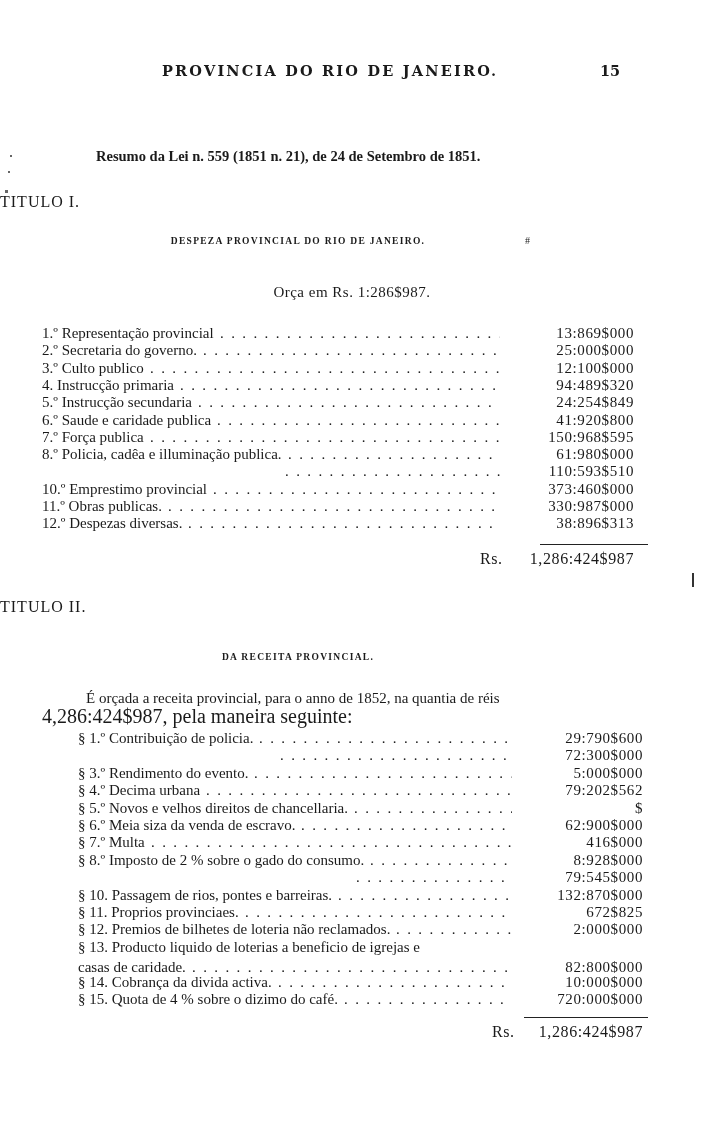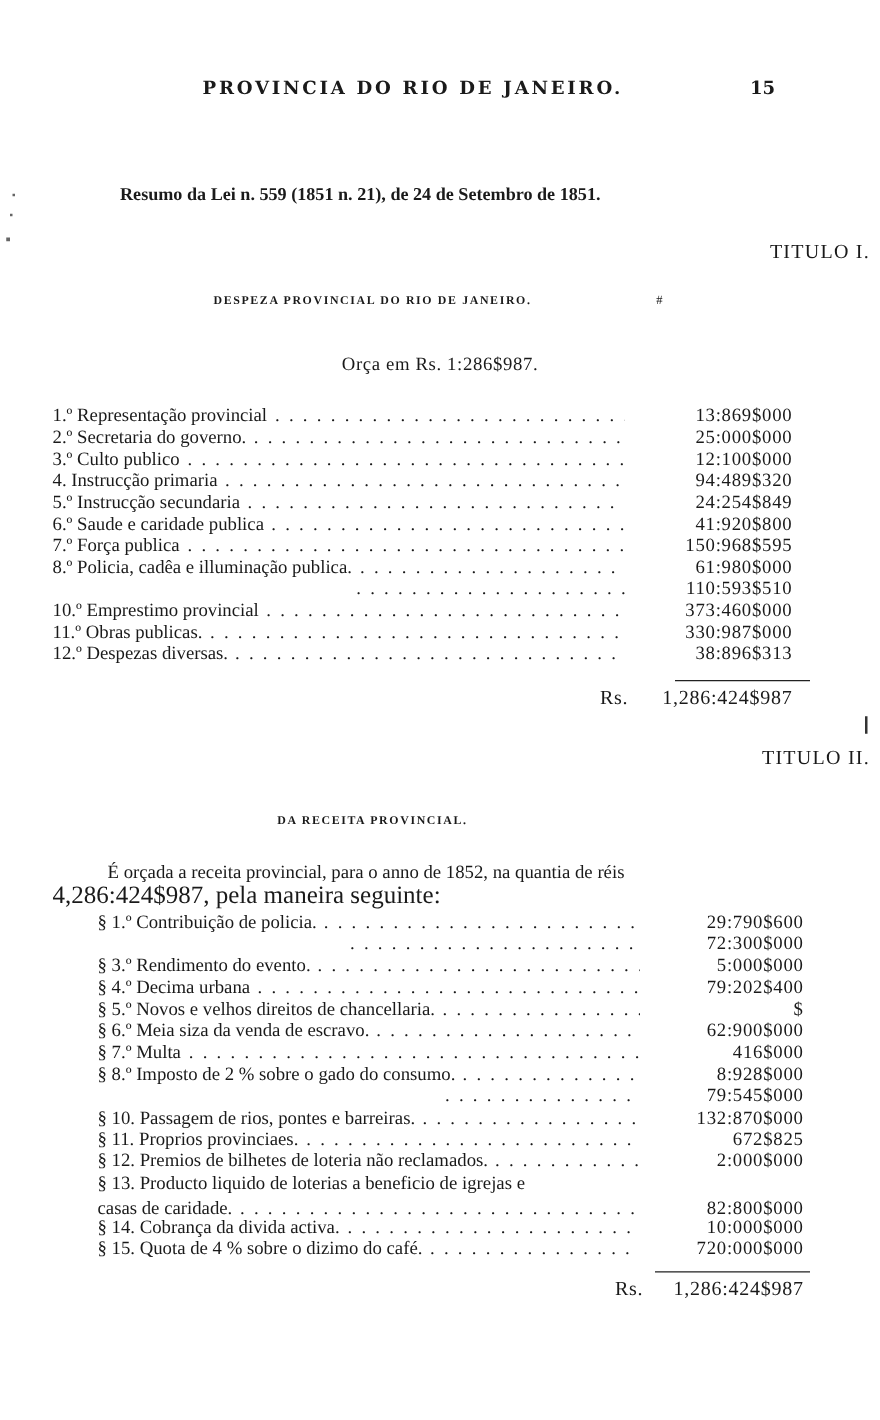--- a/index.html
+++ b/index.html
@@ -13,21 +13,21 @@
     left: 0; top: 62px; width: 704px; text-align: center;
     font-family: "DejaVu Serif", serif; font-weight: bold;
     font-size: 14.5px; letter-spacing: 2.2px;
   }
   .running-head .title { position: absolute; left: 162px; }
   .running-head .pgnum { position: absolute; left: 600px; letter-spacing: 0; }
   .resumo {
     left: 96px; top: 148px; font-weight: bold; font-size: 14.5px;
     font-family: "Liberation Serif", serif;
   }
-  .titulo { left: 0; width: 648px; text-align: right; font-size: 16px; letter-spacing: 1px; padding-left: 48px; }
+  .titulo { left: 0; width: 648px; text-align: left; font-size: 16px; letter-spacing: 1px; }
   .smallcaps-head {
     left: 0; width: 596px; text-align: center; font-size: 9.5px; letter-spacing: 1.3px;
     font-weight: bold;
   }
   .orca { left: 0; width: 704px; text-align: center; font-size: 15px; letter-spacing: 0.5px; }
   .hash-mark { left: 525px; top: 235px; font-size: 10px; }
 
   .row { position: absolute; left: 0; width: 704px; height: 17px; font-size: 15px; line-height: 17px; }
   .row .label { position: absolute; white-space: nowrap; }
   .row .dots { position: absolute; letter-spacing: 7.4px; white-space: nowrap; overflow: hidden; }
@@ -142,21 +142,21 @@
       <span class="amount">72:300$000</span>
       <span class="dots" style="left: 280px; width: 232px;">............................................................</span>
     </div>
     <div class="row t2" style="top: 764.8px;">
       <span class="label">§ 3.º Rendimento do evento.</span>
       <span class="amount">5:000$000</span>
       <span class="dots" style="left: 254px; width: 258px;">............................................................</span>
     </div>
     <div class="row t2" style="top: 782.2px;">
       <span class="label">§ 4.º Decima urbana</span>
-      <span class="amount">79:202$400</span>
+      <span class="amount">79:202$562</span>
       <span class="dots" style="left: 206px; width: 306px;">............................................................</span>
     </div>
     <div class="row t2" style="top: 799.6px;">
       <span class="label">§ 5.º Novos e velhos direitos de chancellaria.</span>
       <span class="amount">$</span>
       <span class="dots" style="left: 354px; width: 158px;">............................................................</span>
     </div>
     <div class="row t2" style="top: 817px;">
       <span class="label">§ 6.º Meia siza da venda de escravo.</span>
       <span class="amount">62:900$000</span>

